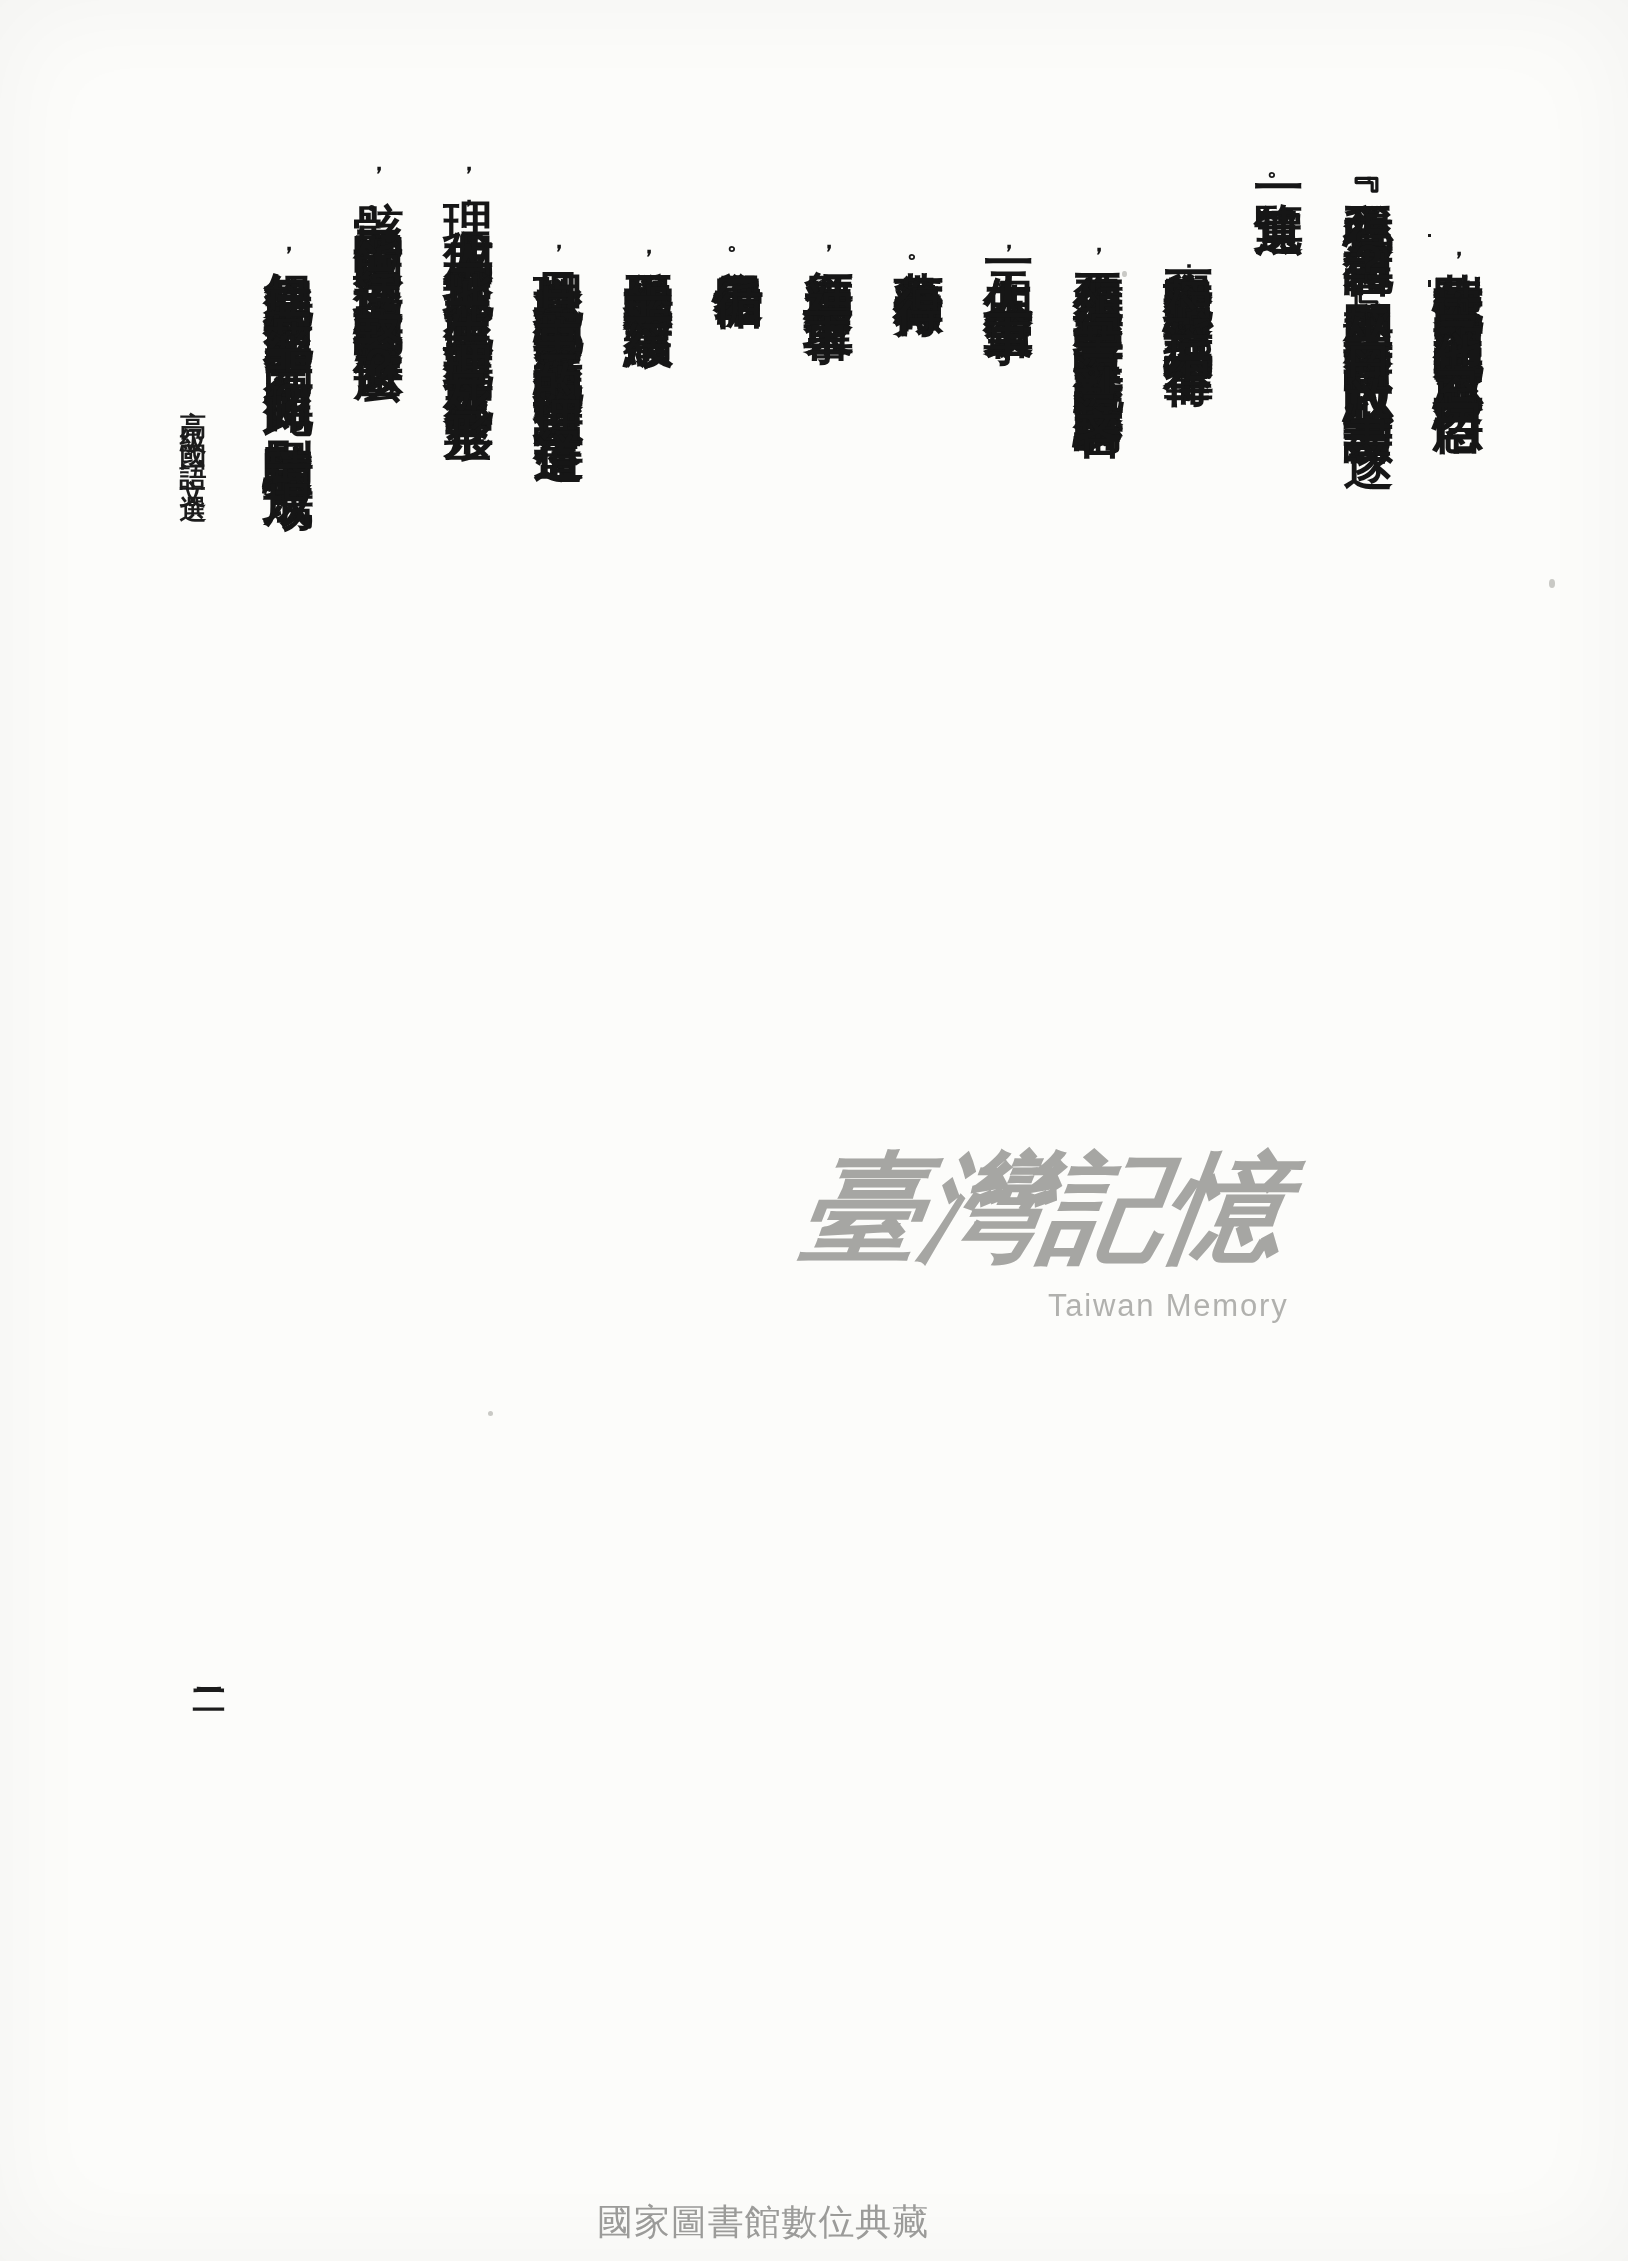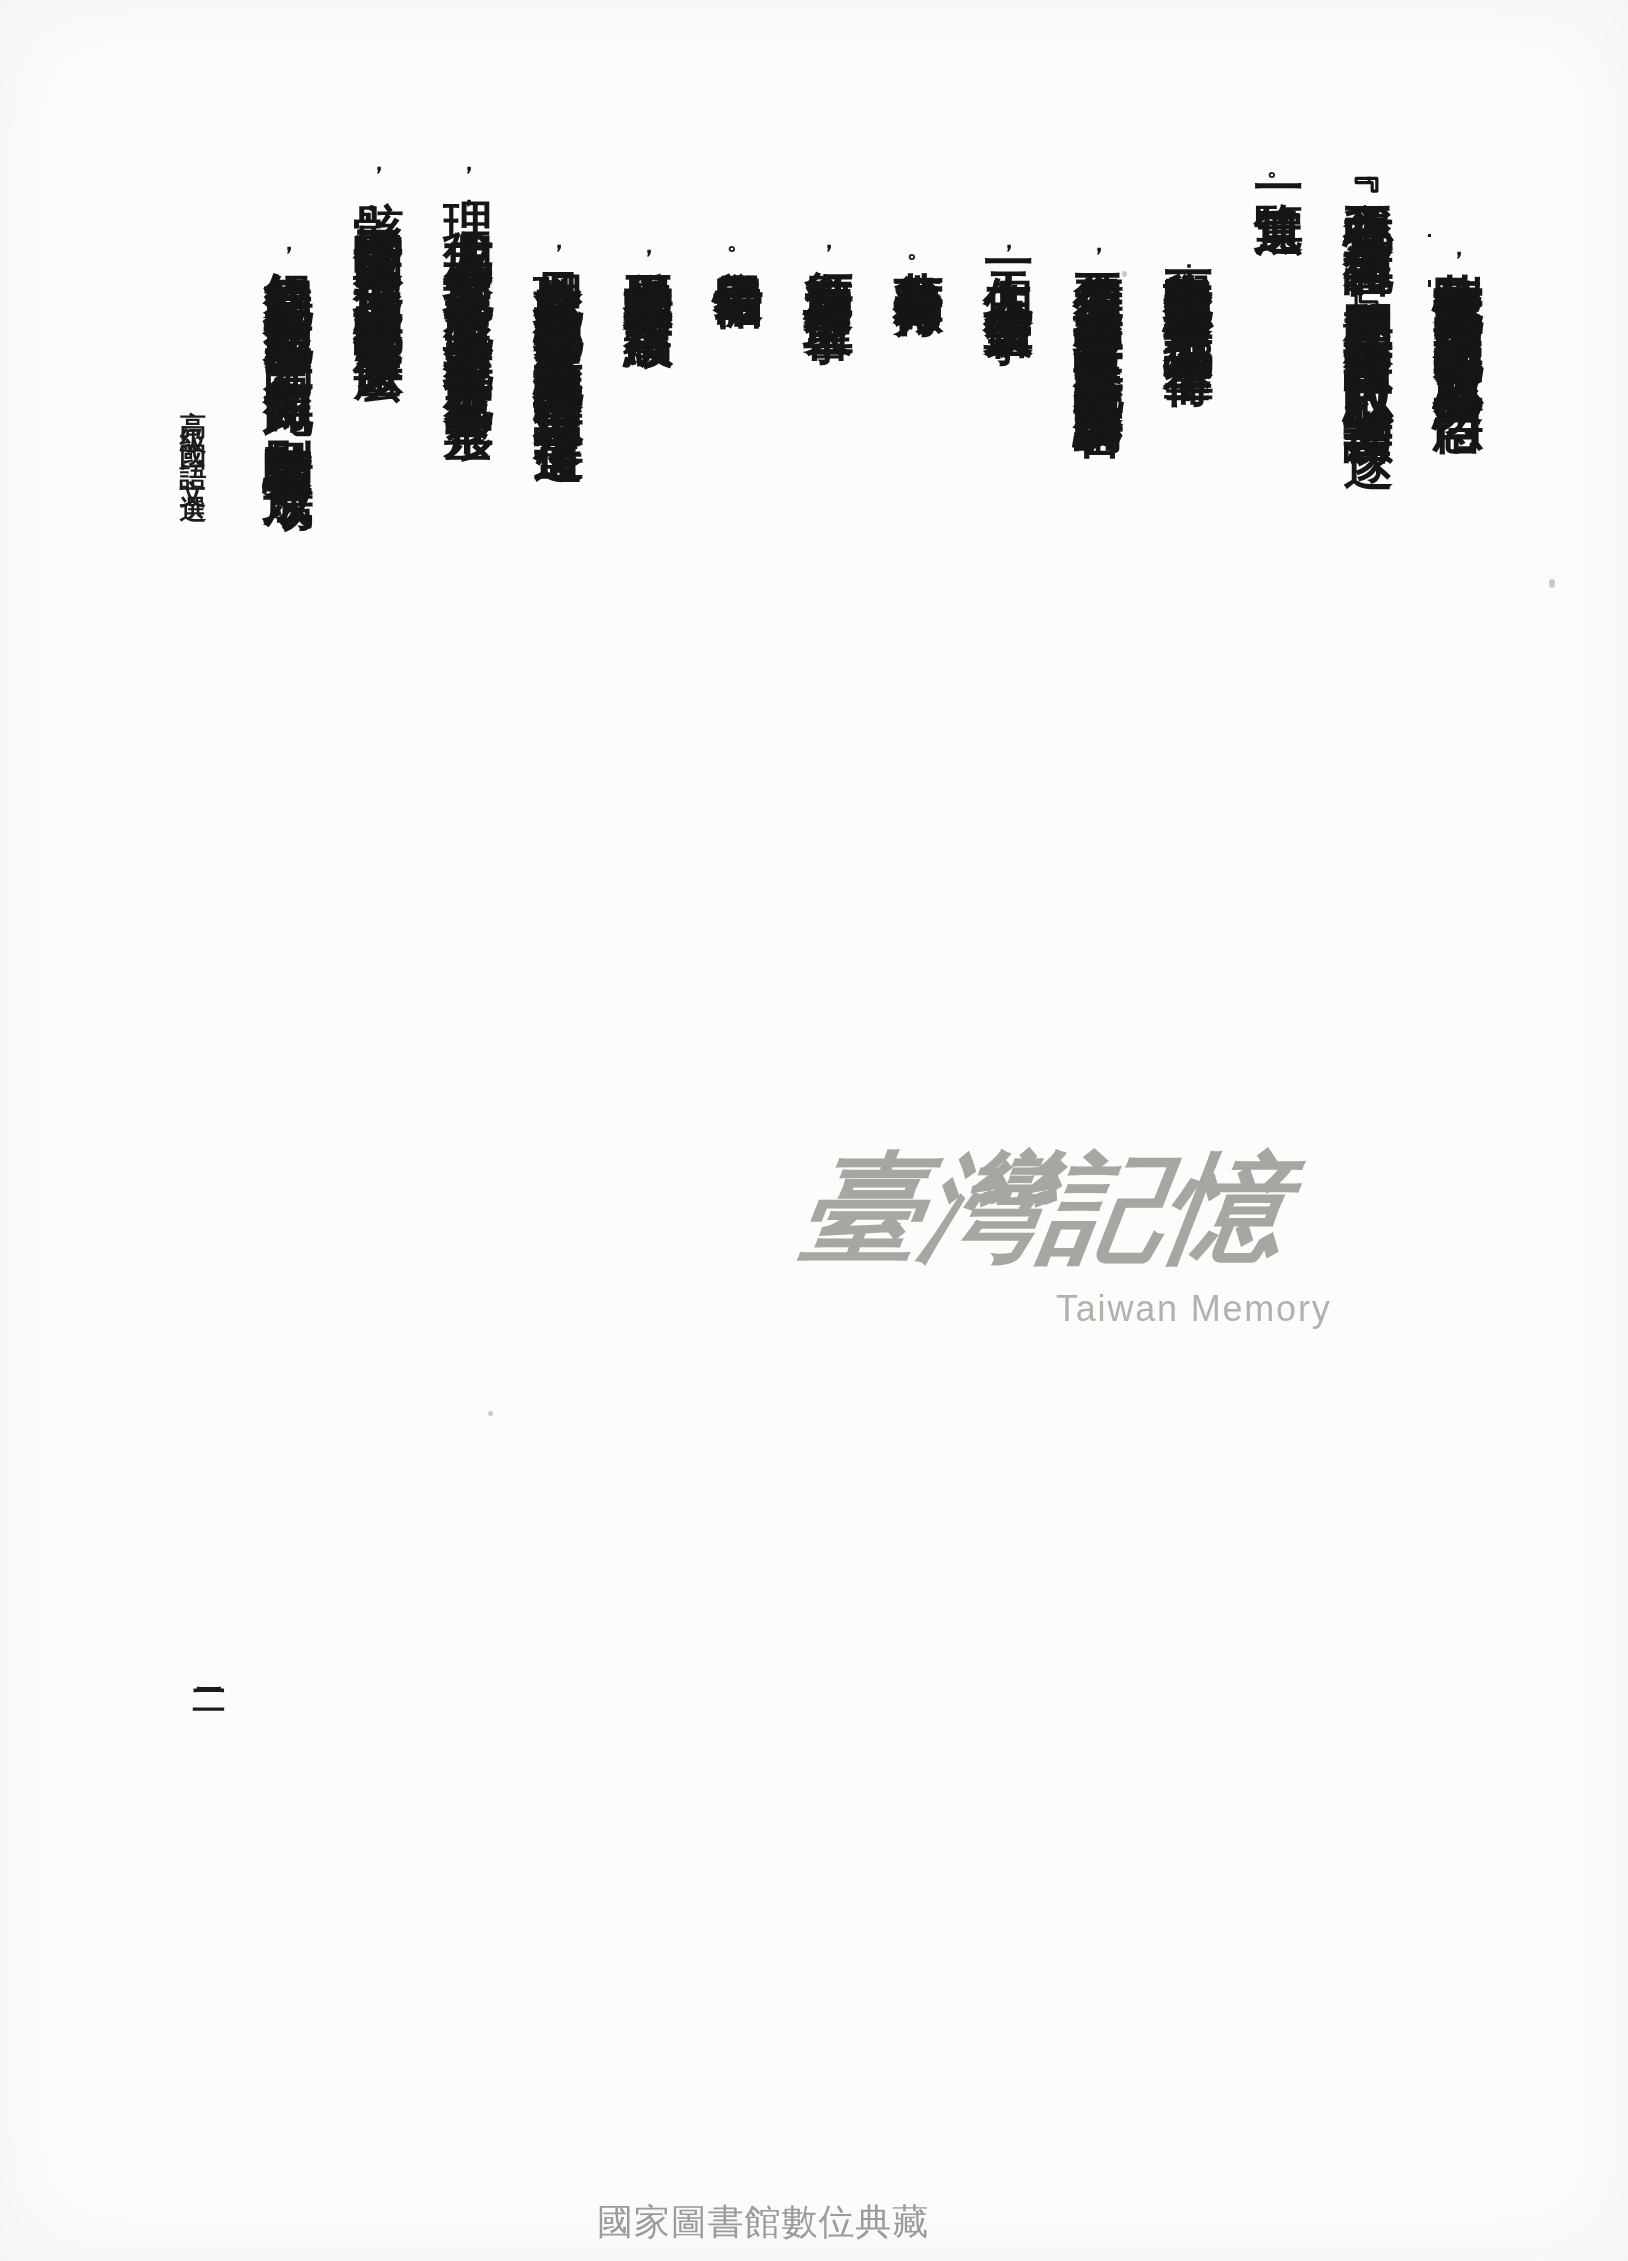--- a/index.html
+++ b/index.html
@@ -40,21 +40,21 @@
   
   .watermark-cjk {
     position:absolute; left:803px; top:1138px; z-index:1;
     font-size:119px; line-height:1.2; letter-spacing:1.8px;
     color:#a6a6a3; font-style:italic; font-weight:700;
     transform:skewX(-8deg); white-space:nowrap;
   }
   .watermark-latin {
     position:absolute; left:1048px; top:1288px; z-index:1;
     font-family:"Liberation Sans", sans-serif;
-    font-size:36px; color:#b1b1ae; letter-spacing:1.8px; white-space:nowrap;margin-left:8px;
+    font-size:31px; color:#b1b1ae; letter-spacing:1.8px; white-space:nowrap;
   }
   
   .footer {
     position:absolute; left:597px; top:2198px; z-index:2;
     font-size:36px; color:#9b9b99; letter-spacing:0.9px; white-space:nowrap;
     font-family:Liberation Sans, sans-serif;
   }
   
   .speck { position:absolute; background:#c9c9c5; border-radius:50%; z-index:0; }
 </style>

